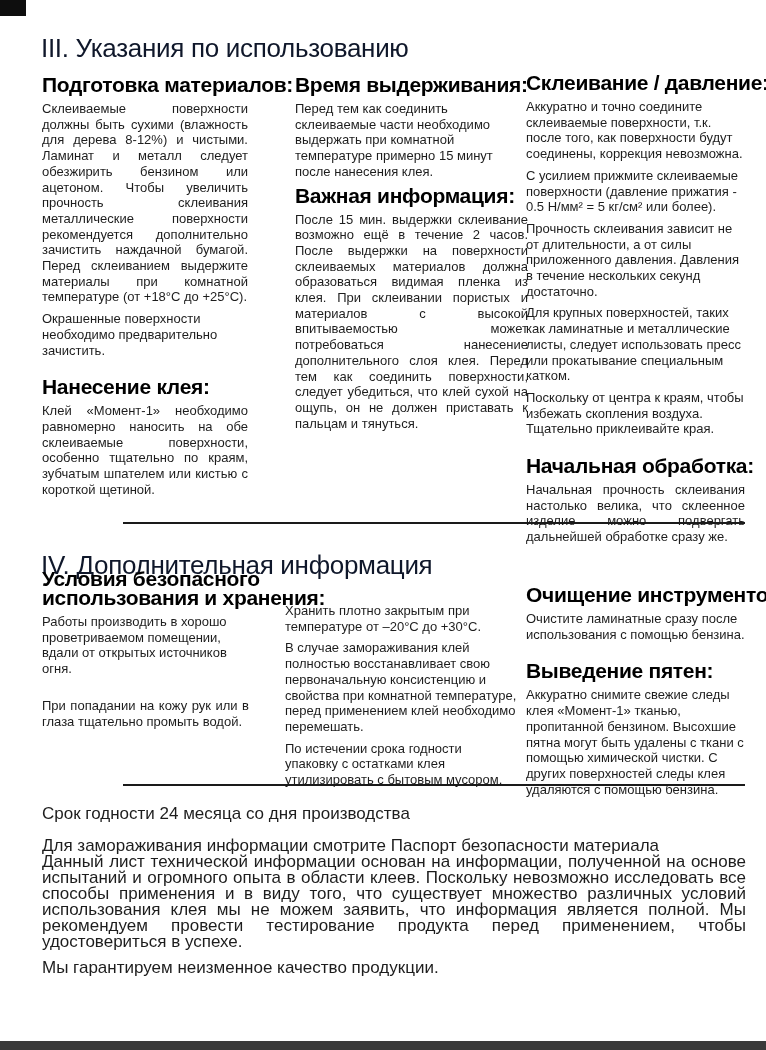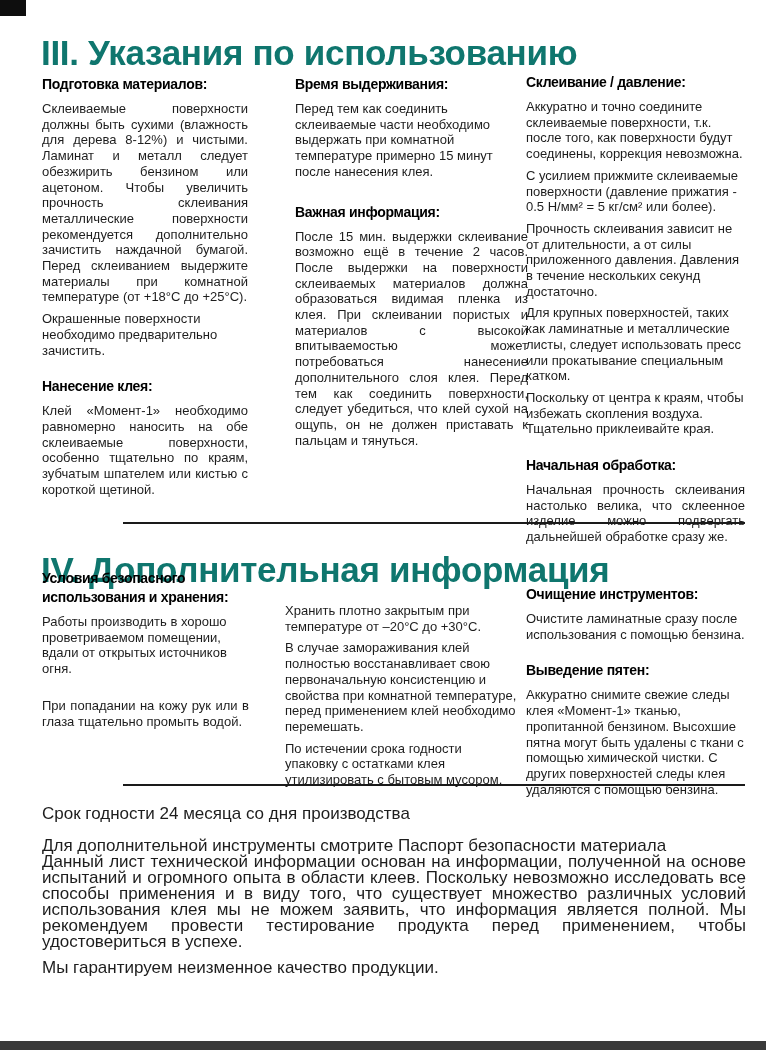--- a/index.html
+++ b/index.html
@@ -2,26 +2,26 @@
 <html><head>
 <meta charset="utf-8">
 <style>
   * { margin:0; padding:0; box-sizing:border-box; }
   html,body { background:#ffffff; }
   .page {
     position:relative; width:766px; height:1050px; background:#ffffff;
     font-family:"Liberation Sans", sans-serif; color:#1d1d1d; overflow:hidden;
   }
   .h1 {
-    position:absolute; font-size:35px; font-weight:bold; color:#0f766e;
+    position:absolute; font-size:26px; font-weight:normal; color:#0f172a;
     letter-spacing:-0.3px; white-space:nowrap;
   }
   .col { position:absolute; font-size:13px; line-height:15.7px; }
   .h2 {
-    font-size:14px; line-height:19px; font-weight:bold; color:#000;
+    font-size:21px; line-height:19px; font-weight:bold; color:#000;
     letter-spacing:-0.3px; margin-bottom:7px; white-space:nowrap;
   }
   .h2.mt { margin-top:19px; }
   .h2 .l2 { display:block; }
   .col p { margin:0 0 6px 0; }
   .col p.j { text-align:justify; }
   .rule { position:absolute; height:1.5px; background:#1a1a1a; }
   .corner-mark { position:absolute; left:0; top:0; width:26px; height:16px; background:#0e0e0e; }
   .bottom-bar { position:absolute; left:0; bottom:0; width:766px; height:9px; background:#3a3a3a; }
   .footer { position:absolute; font-size:17px; line-height:16px; }
@@ -43,21 +43,21 @@
     <div class="h2">Подготовка материалов:</div>
     <p class="j">Склеиваемые поверхности должны быть сухими (влажность для дерева 8-12%) и чистыми. Ламинат и металл следует обезжирить бензином или ацетоном. Чтобы увеличить прочность склеивания металлические поверхности рекомендуется дополнительно зачистить наждачной бумагой. Перед склеиванием выдержите материалы при комнатной температуре (от +18°С до +25°С).</p>
     <p>Окрашенные поверхности необходимо предварительно зачистить.</p>
     <div class="h2 mt">Нанесение клея:</div>
     <p class="j">Клей «Момент-1» необходимо равномерно наносить на обе склеиваемые поверхности, особенно тщательно по краям, зубчатым шпателем или кистью с короткой щетиной.</p>
   </div>
 
   <div class="col" style="left:295px;top:75px;width:233px">
     <div class="h2">Время выдерживания:</div>
     <p>Перед тем как соединить склеиваемые части необходимо выдержать при комнатной температуре примерно 15 минут после нанесения клея.</p>
-    <div class="h2 mt" style="margin-top:23px">Важная информация:</div>
+    <div class="h2 mt" style="margin-top:6px">Важная информация:</div>
     <p class="j">После 15 мин. выдержки склеивание возможно ещё в течение 2 часов. После выдержки на поверхности склеиваемых материалов должна образоваться видимая пленка из клея. При склеивании пористых и материалов с высокой впитываемостью может потребоваться нанесение дополнительного слоя клея. Перед тем как соединить поверхности, следует убедиться, что клей сухой на ощупь, он не должен приставать к пальцам и тянуться.</p>
   </div>
 
   <div class="col" style="left:526px;top:73px;width:219px">
     <div class="h2">Склеивание / давление:</div>
     <p>Аккуратно и точно соедините склеиваемые поверхности, т.к. после того, как поверхности будут соединены, коррекция невозможна.</p>
     <p>С усилием прижмите склеиваемые поверхности (давление прижатия - 0.5 Н/мм² = 5 кг/см² или более).</p>
     <p>Прочность склеивания зависит не от длительности, а от силы приложенного давления. Давления в течение нескольких секунд достаточно.</p>
     <p>Для крупных поверхностей, таких как ламинатные и металлические листы, следует использовать пресс или прокатывание специальным катком.</p>
     <p>Поскольку от центра к краям, чтобы избежать скопления воздуха. Тщательно приклеивайте края.</p>
@@ -85,20 +85,20 @@
     <div class="h2">Очищение инструментов:</div>
     <p>Очистите ламинатные сразу после использования с помощью бензина.</p>
     <div class="h2 mt">Выведение пятен:</div>
     <p>Аккуратно снимите свежие следы клея «Момент-1» тканью, пропитанной бензином. Высохшие пятна могут быть удалены с ткани с помощью химической чистки. С других поверхностей следы клея удаляются с помощью бензина.</p>
   </div>
 
   <div class="rule" style="left:123px;top:784px;width:622px"></div>
 
   <div class="footer" style="left:42px;top:806px;width:704px">
     <p class="gap">Срок годности 24 месяца со дня производства</p>
-    <p>Для дополнительной инструменты смотрите Паспорт безопасности материала</p>
+    <p>Для замораживания информации смотрите Паспорт безопасности материала</p>
     <p class="j">Данный лист технической информации основан на информации, полученной на основе испытаний и огромного опыта в области клеев. Поскольку невозможно исследовать все способы применения и в виду того, что существует множество различных условий использования клея мы не можем заявить, что информация является полной. Мы рекомендуем провести тестирование продукта перед применением, чтобы удостовериться в успехе.</p>
     <p class="gap-sm">Мы гарантируем неизменное качество продукции.</p>
   </div>
 
   <div class="bottom-bar"></div>
 
 </div>
 
 </body></html>

